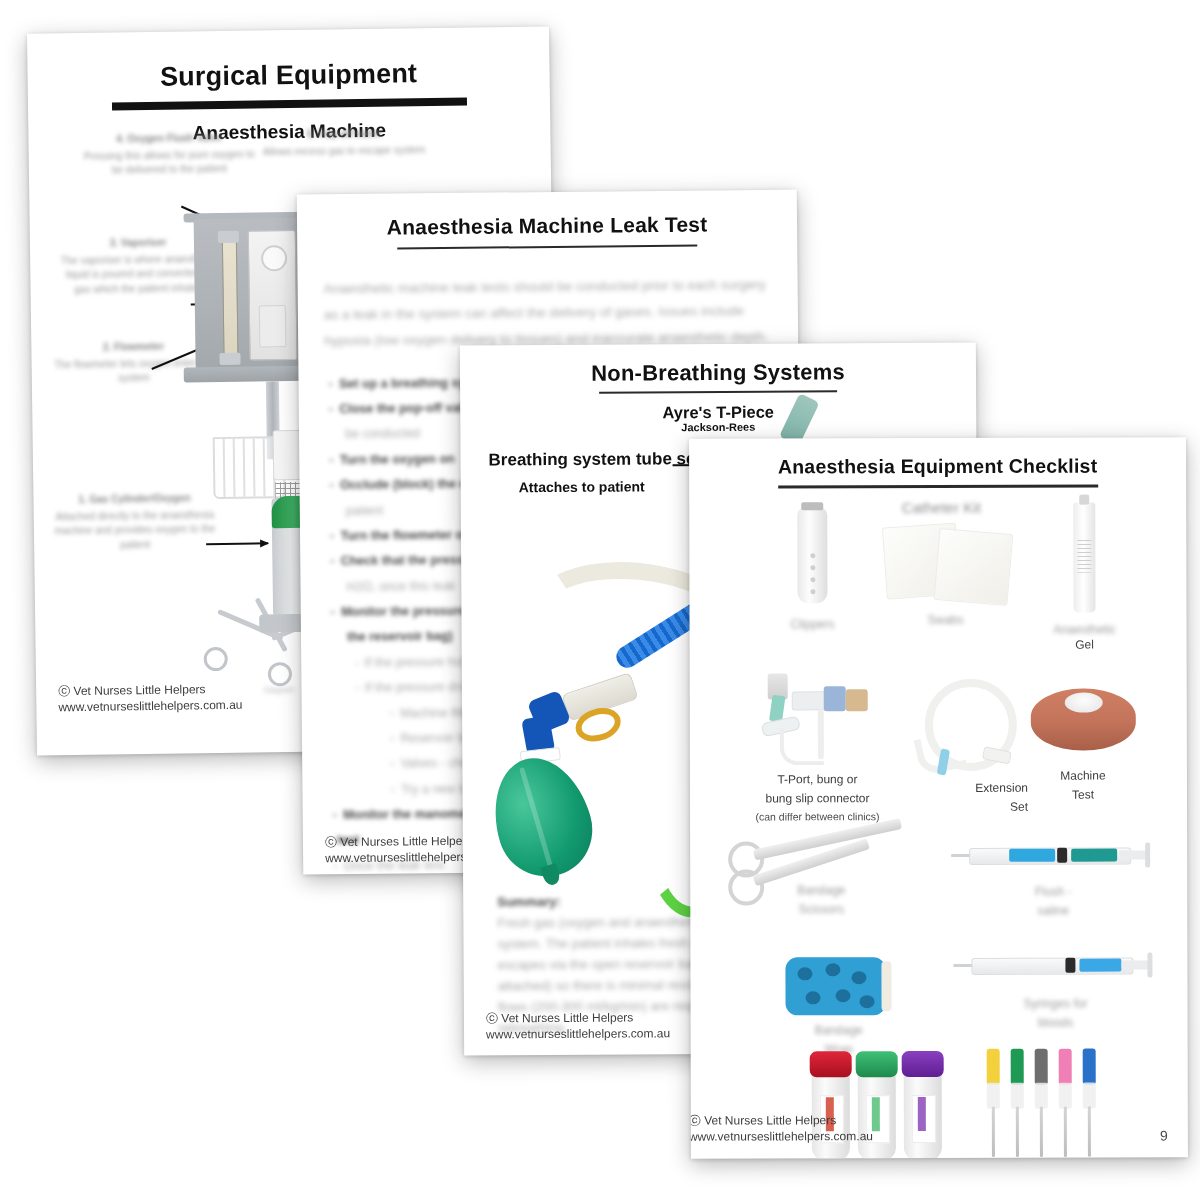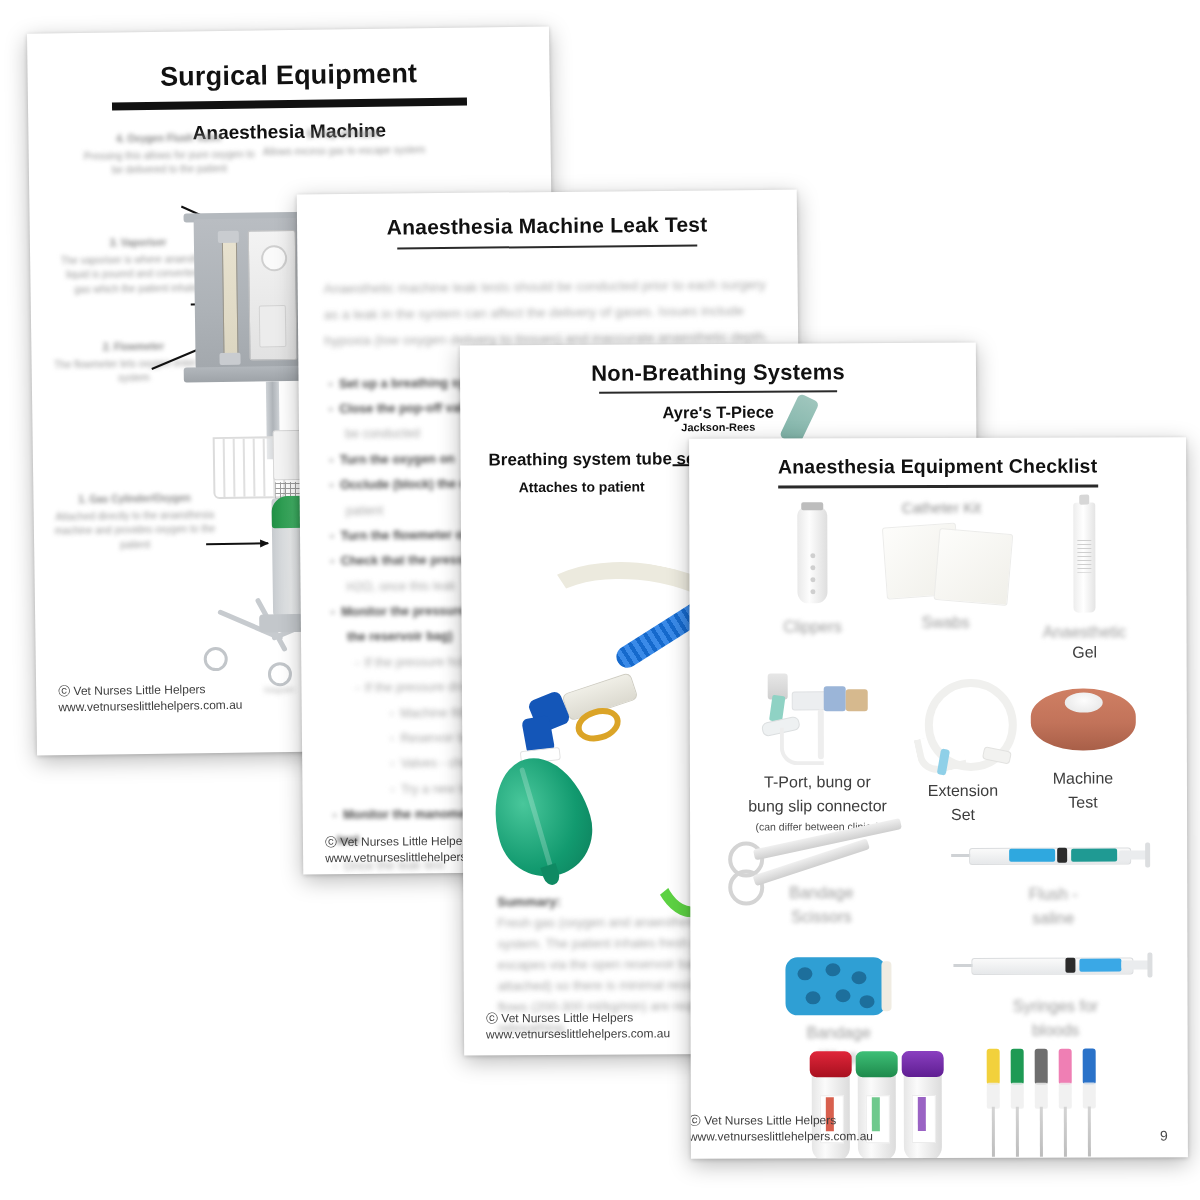--- a/index.html
+++ b/index.html
@@ -141,21 +141,21 @@
 
   
   #page4{
     left:690px;top:438px;width:497px;height:720px;
     transform:rotate(-0.15deg);transform-origin:50% 50%;
   }
   #page4 .t-main{font-size:19.5px;margin-top:17px;}
   #page4 .rule-thin{width:320px;margin-top:7px;height:2.5px;}
   .grid{position:absolute;left:0;top:55px;width:497px;}
   .cell{position:absolute;text-align:center;}
-  .cap{font-size:16px;color:#3d3d3d;line-height:1.25;margin-top:4px;}
+  .cap{font-size:12px;color:#3d3d3d;line-height:1.25;margin-top:4px;}
   .cap.sm{font-size:10.5px;color:#4a4a4a;}
   .cap-blur{filter:blur(1.9px);color:#9e9e9e;}
   .art{position:relative;margin:0 auto;}
 
   .clipper{width:30px;height:96px;background:linear-gradient(90deg,#e9e9e9,#fdfdfd 40%,#dedede);border-radius:8px 8px 11px 11px;position:relative;}
   .clipper .blade{position:absolute;left:4px;top:-5px;width:22px;height:8px;background:#bdbdbd;border-radius:2px;}
   .clipper .dot{position:absolute;left:13px;width:5px;height:5px;background:#cfcfcf;border-radius:50%;}
   .swab{position:absolute;width:72px;height:70px;background:linear-gradient(135deg,#fdfdfb,#f0efe9);border:1px solid #ececea;border-radius:3px;}
   .gel{width:22px;height:110px;background:linear-gradient(90deg,#ededed,#ffffff 45%,#e4e4e4);border-radius:3px 3px 5px 5px;position:relative;}
   .gel .nz{position:absolute;left:6px;top:-8px;width:10px;height:10px;background:#d7d7d7;border-radius:2px;}
@@ -423,21 +423,21 @@
               <div class="tp-blue"></div>
             <div class="tp-tan"></div>
               <div class="tp-stem"></div>
           </div>
         </div>
         <div class="cap" style="margin-top:6px;">T-Port, bung or</div>
         <div class="cap">bung slip connector</div>
         <div class="cap sm">(can differ between clinics)</div>
       </div>
 
-      <div class="cell" style="left:208px;top:182px;width:130px;">
+      <div class="cell" style="left:208px;top:182px;width:130px;text-align:right;">
         <div class="art" style="width:100px;">
           <div class="extset">
               <div class="coil"></div>
               <div class="tail"></div>
               <div class="tip"></div>
               <div class="luer"></div>
             </div>
         </div>
         <div class="cap" style="margin-top:6px;">Extension</div>
         <div class="cap">Set</div>

